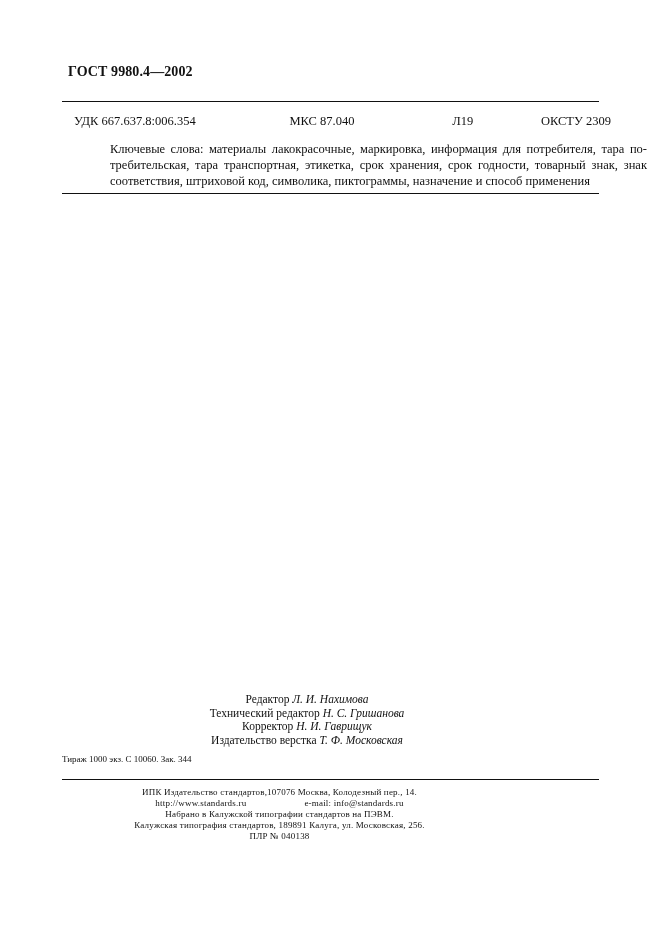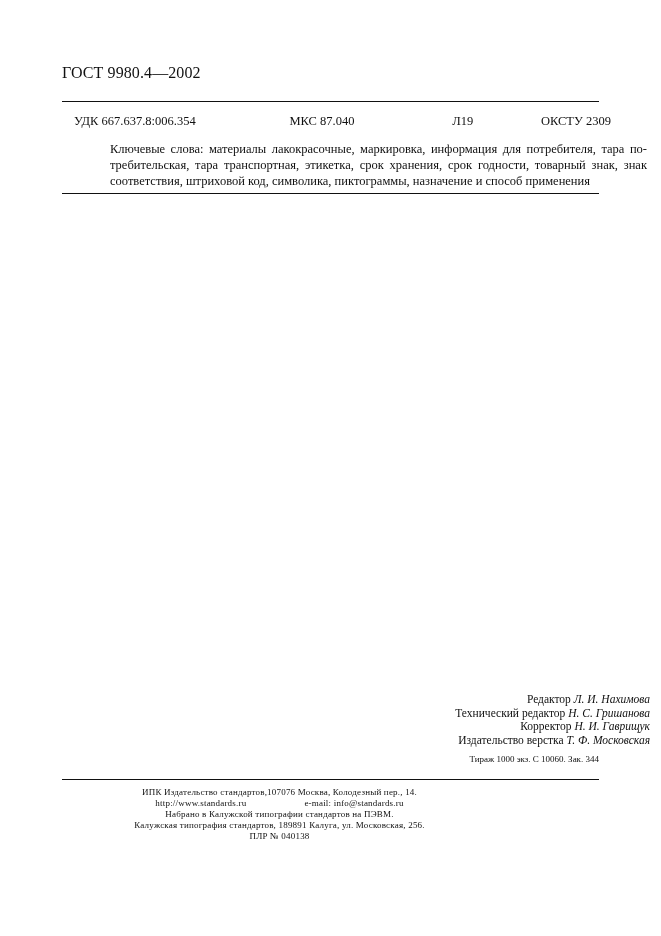--- a/index.html
+++ b/index.html
@@ -10,23 +10,23 @@
     body {
       width: 661px;
       height: 936px;
       position: relative;
       overflow: hidden;
       font-family: "Liberation Serif", "DejaVu Serif", serif;
       color: #111111;
     }
     .abs { position: absolute; }
     .header-code {
-      left: 62px; top: 64px;
-      font-weight: normal;
-      font-size: 16px;
+      left: 68px; top: 64px;
+      font-weight: bold;
+      font-size: 14px;
       letter-spacing: 0.1px;
     }
     .rule {
       position: absolute;
       height: 1px;
       background: #111111;
     }
     .class-row {
       left: 74px; top: 114px;
       width: 537px;
@@ -44,35 +44,34 @@
       margin-left: 48px;
     }
     .keywords .line {
       display: block;
       text-align-last: justify;
     }
     .keywords .line.last { text-align-last: left; }
     .credits {
       left: 0; top: 693px;
       width: 614px;
-      text-align: right;
+      text-align: center;
       font-size: 11.5px;
       line-height: 13.5px;
-      padding-left: 36px;
     }
     .credits .row { display: block; }
     .credits .name { font-style: italic; }
     .pubinfo {
       left: 62px; top: 753px;
       width: 537px;
       font-size: 9px;
       line-height: 12px;
     }
     .pubinfo .l1 { display: block; text-align: left; white-space: nowrap; letter-spacing: 0.05px; }
-    .pubinfo .l2 { display: block; text-align: right; }
+    .pubinfo .l2 { display: block; text-align: left; }
     .imprint {
       left: 0; top: 787px;
       width: 559px;
       text-align: center;
       font-size: 9px;
       line-height: 11px;
       letter-spacing: 0.2px;
     }
     .imprint .row { display: block; }
     .imprint .gap { display: inline-block; width: 58px; }

